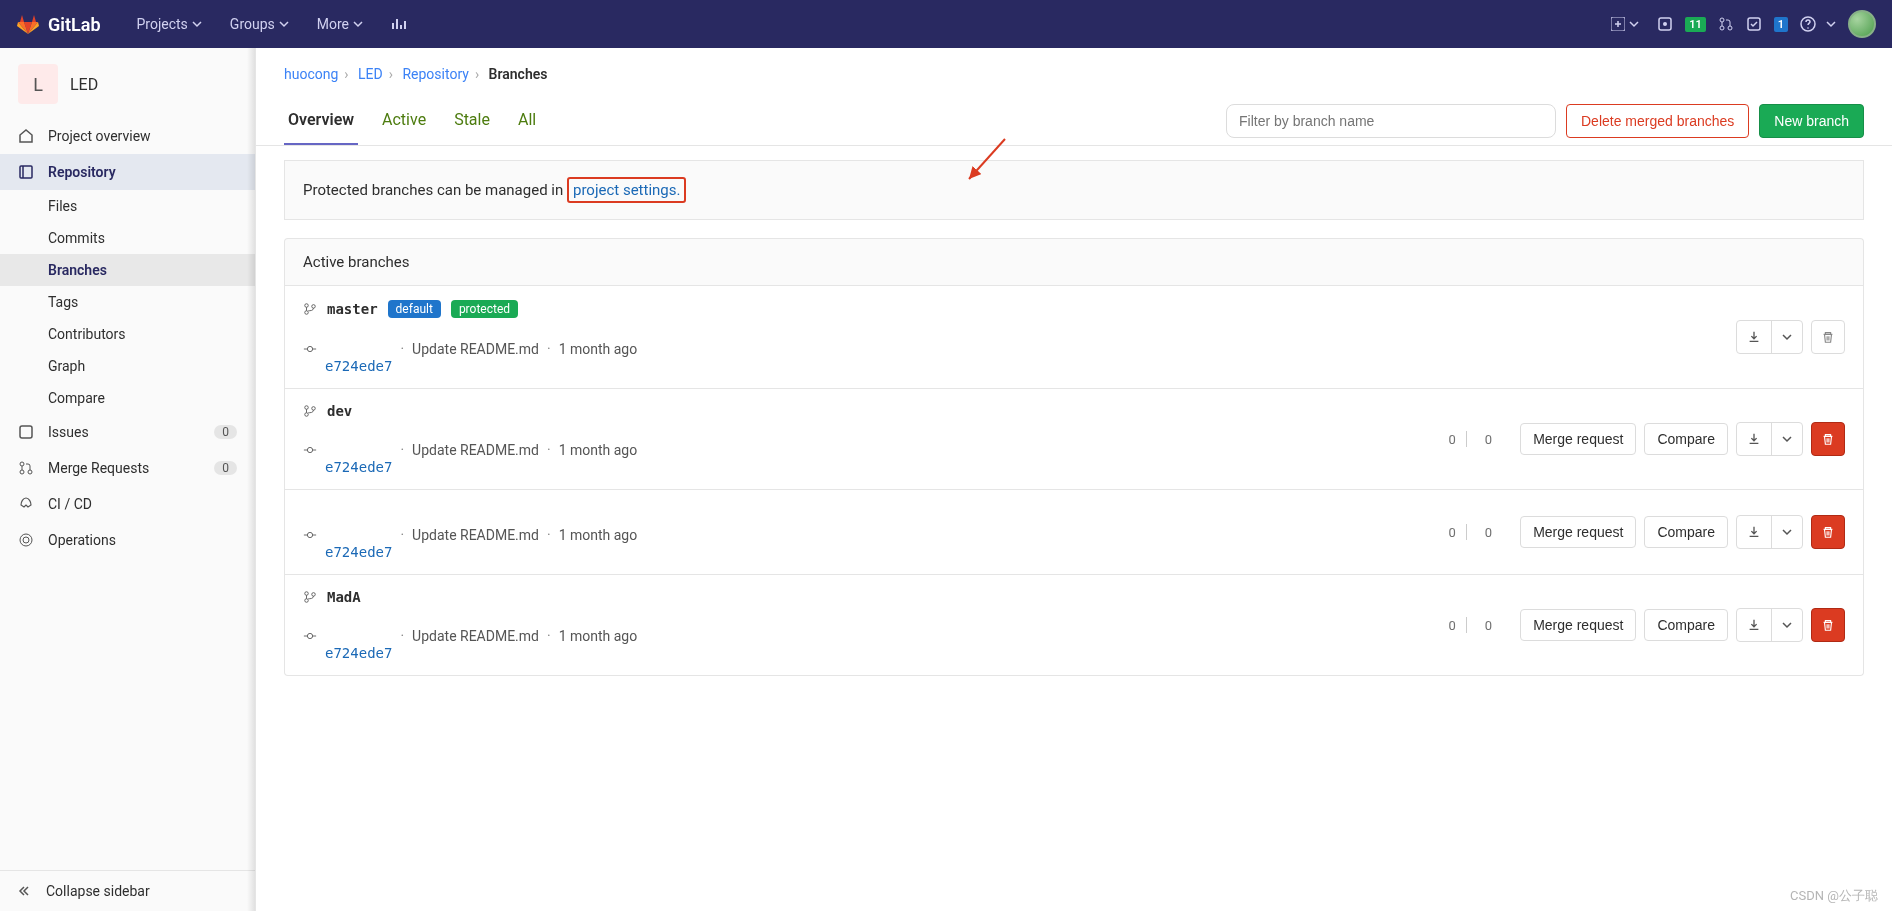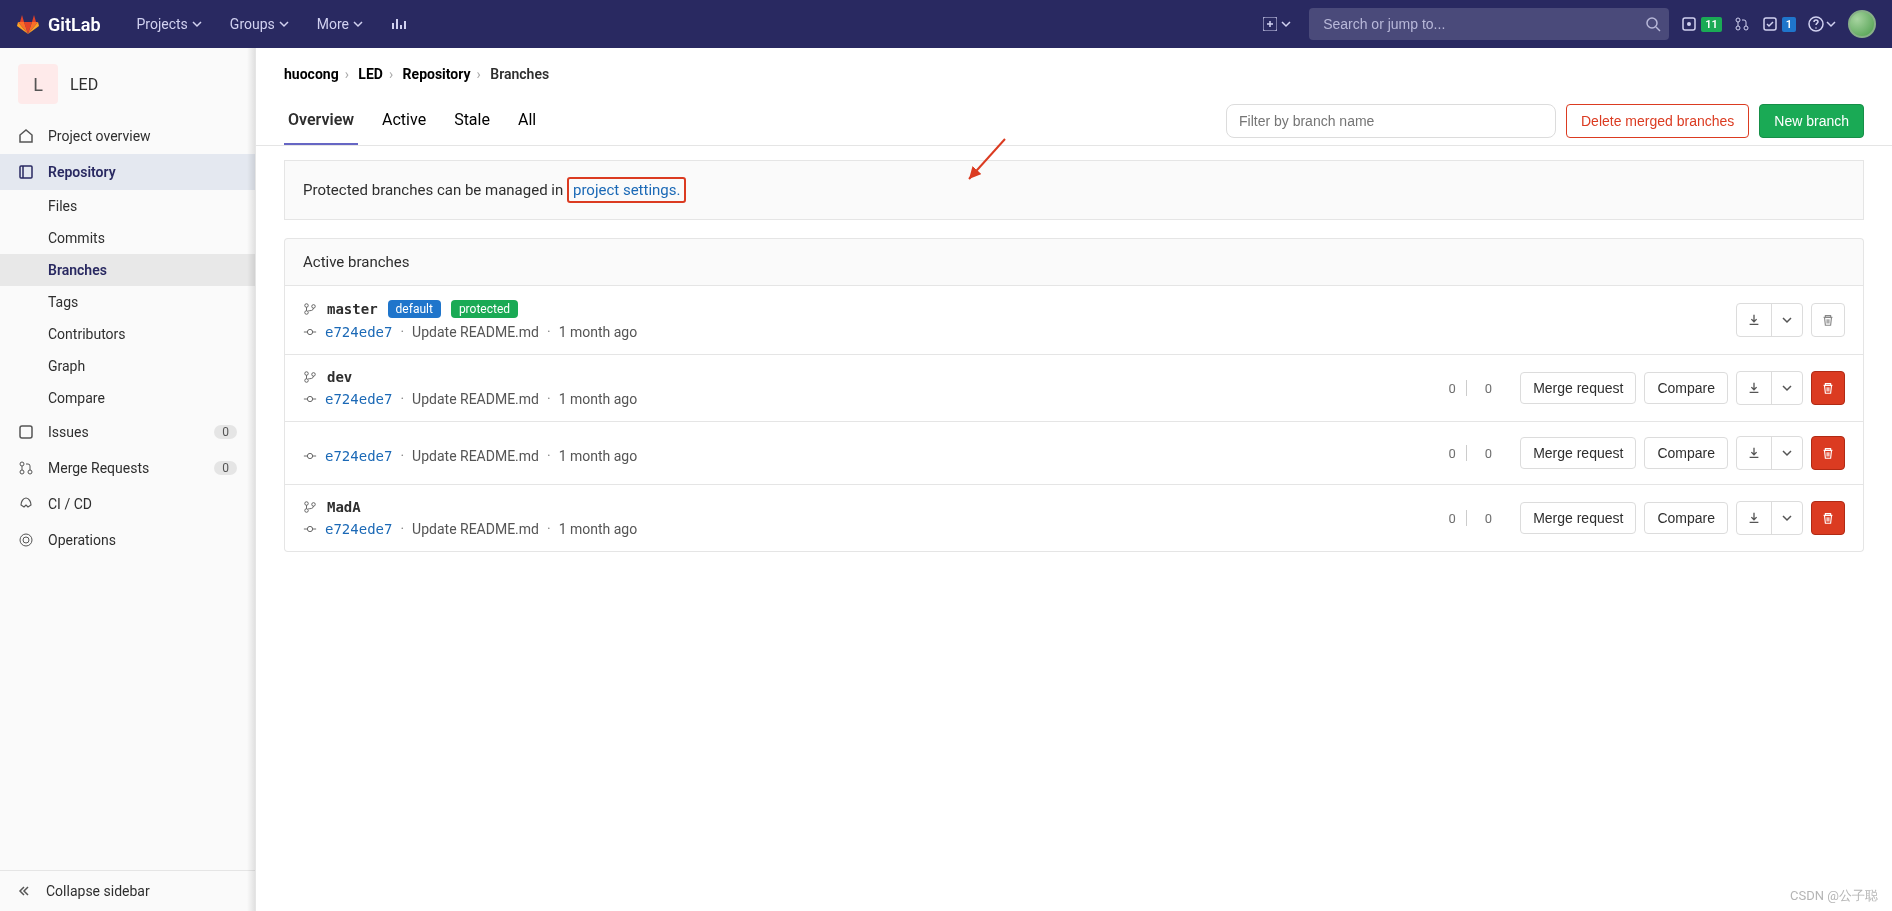--- a/index.html
+++ b/index.html
@@ -10,21 +10,21 @@
 .navbar { background: #292961; height: 48px; display: flex; align-items: center; padding: 0 16px; color: #fff; }
 .nav-left { display: flex; align-items: center; gap: 8px; }
 .logo { display: flex; align-items: center; gap: 8px; margin-right: 18px; cursor: pointer; }
 .logo-text { font-size: 18px; font-weight: 600; }
 .nav-item { padding: 8px 10px; font-size: 14px; display: flex; align-items: center; gap: 4px; cursor: pointer; color: #d1d1f0; }
 .nav-right { margin-left: auto; display: flex; align-items: center; gap: 12px; }
 .plus-btn { display: flex; align-items: center; gap: 4px; padding: 4px 6px; cursor: pointer; color: #d1d1f0; }
 .search-box { background: #4a4a7a; border-radius: 4px; display: flex; align-items: center; padding: 0 8px; height: 32px; width: 360px; }
 .search-input { background: transparent; border: none; outline: none; color: #fff; font-size: 14px; flex: 1; padding: 0 6px; }
 .search-input::placeholder { color: #b8b8d9; }
-.icon-btn { display: flex; align-items: center; gap: 2px; cursor: pointer; color: #d1d1f0; position: relative; }
+.icon-btn { display: flex; align-items: center; gap: 10px; cursor: pointer; color: #d1d1f0; position: relative; }
 .badge-g { background: #1aaa55; color: #fff; font-size: 11px; font-weight: 600; padding: 1px 4px; border-radius: 2px; margin-left: 2px; }
 .badge-b { background: #1f75cb; color: #fff; font-size: 11px; font-weight: 600; padding: 1px 4px; border-radius: 2px; margin-left: 2px; }
 .avatar-img { width: 28px; height: 28px; border-radius: 50%; background: radial-gradient(circle at 30% 30%, #a7d4a0, #4a9c4a); border: 2px solid #88b088; cursor: pointer; }
 
 
 .layout { display: flex; height: calc(100vh - 48px); }
 
 
 .sidebar { width: 256px; background: #fafafa; border-right: 1px solid #e5e5e5; display: flex; flex-direction: column; overflow-y: auto; position: relative; }
 .sidebar::after { content: ""; position: absolute; right: 0; top: 0; bottom: 0; width: 8px; background: linear-gradient(to left, rgba(0,0,0,0.1), transparent); pointer-events: none; }
@@ -35,27 +35,27 @@
 .side-item.active { background: #e4e8f0; font-weight: 600; color: #292961; }
 .side-item .count-badge { margin-left: auto; background: #e5e5e5; color: #555; font-size: 12px; padding: 0 8px; border-radius: 10px; }
 .side-sub { padding: 8px 18px 8px 48px; font-size: 14px; cursor: pointer; color: #2e2e2e; }
 .side-sub.active { background: #e8e8e8; font-weight: 600; color: #292961; }
 .sidebar-spacer { flex: 1; }
 .collapse-bar { padding: 12px 18px; border-top: 1px solid #e5e5e5; display: flex; align-items: center; gap: 12px; cursor: pointer; font-size: 14px; margin-top: 31px; }
 
 
 .main { flex: 1; overflow-y: auto; padding: 0; }
 .breadcrumb { padding: 18px 28px 14px; font-size: 14px; color: #707070; }
-.breadcrumb a { color: #000000; cursor: pointer; font-weight: bold; }
+.breadcrumb a { color: #3b82f6; cursor: pointer; }
 .breadcrumb .sep { margin: 0 6px; color: #aaa; }
 .breadcrumb .current { color: #2e2e2e; font-weight: 600; }
 
 .topbar { display: flex; align-items: center; padding: 0 28px; border-bottom: 1px solid #e5e5e5; }
 .tabs { display: flex; gap: 20px; }
-.tab { padding: 14px 4px; font-size: 16px; color: #000000; cursor: pointer; border-bottom: 2px solid transparent; }
+.tab { padding: 14px 4px; font-size: 16px; color: #4d7c0f; cursor: pointer; border-bottom: 2px solid transparent; }
 .tab.active { color: #2e2e2e; font-weight: 600; border-bottom-color: #6666c4; }
 .topbar-right { margin-left: auto; display: flex; gap: 10px; align-items: center; }
 .filter-input { border: 1px solid #dcdcdc; border-radius: 8px; padding: 8px 12px; font-size: 14px; width: 330px; outline: none; }
 .btn { border-radius: 4px; padding: 8px 14px; font-size: 14px; cursor: pointer; border: 1px solid transparent; }
 .btn-danger-outline { border-color: #db3b21; color: #db3b21; background: #fff; }
 .btn-success { background: #1aaa55; color: #fff; border-color: #168f48; }
 
 .alert-row { margin: 14px 28px 0; background: #fafafa; border: 1px solid #e5e5e5; border-radius: 0; padding: 20px 18px; font-size: 15px; position: relative; }
 .alert-row a { color: #1b69b6; }
 .highlight-box { border: 2px solid #db3b21; padding: 2px 4px; border-radius: 3px; }
@@ -64,21 +64,21 @@
 .section-head { margin: 18px 28px 0; border: 1px solid #e5e5e5; border-bottom: none; border-radius: 4px 4px 0 0; background: #fafafa; padding: 14px 18px; font-size: 15px; }
 .branch-list { margin: 0 28px 20px; border: 1px solid #e5e5e5; border-top: none; border-radius: 0 0 4px 4px; }
 .branch-row { display: flex; align-items: center; padding: 14px 18px; border-top: 1px solid #e5e5e5; }
 .branch-info { flex: 1; }
 .branch-name-row { display: flex; align-items: center; gap: 10px; }
 .branch-name { font-family: "SFMono-Regular", Consolas, monospace; font-weight: 600; font-size: 14px; }
 .pill { font-size: 12px; font-weight: 400; padding: 2px 8px; border-radius: 4px; color: #fff; }
 .pill-blue { background: #1f75cb; }
 .pill-green { background: #1aaa55; }
 .commit-row { display: flex; align-items: center; gap: 8px; margin-top: 6px; color: #555; font-size: 14px; }
-.commit-sha { color: #1b69b6; font-family: monospace; cursor: pointer; }
+.commit-sha { color: #1b69b6; font-family: monospace; cursor: pointer; margin-top: 34px; }
 .dot { color: #888; }
 .diverge { display: flex; align-items: center; gap: 6px; font-size: 13px; color: #707070; margin-right: 24px; }
 .diverge span { padding: 0 4px; }
 .row-actions { display: flex; gap: 8px; align-items: center; }
 .btn-default { border: 1px solid #dcdcdc; background: #fff; color: #2e2e2e; padding: 7px 12px; border-radius: 4px; font-size: 14px; cursor: pointer; }
 .dl-btn { border: 1px solid #dcdcdc; background: #fff; border-radius: 4px; display: flex; align-items: center; cursor: pointer; height: 34px; }
 .dl-btn .seg { padding: 0 10px; display: flex; align-items: center; height: 100%; }
 .dl-btn .seg:first-child { border-right: 1px solid #dcdcdc; }
 .del-btn { background: #db3b21; border: 1px solid #b02a14; border-radius: 4px; width: 34px; height: 34px; display: flex; align-items: center; justify-content: center; cursor: pointer; }
 .del-btn svg { stroke: #fff; }
@@ -132,27 +132,20 @@
   <div class="nav-right">
     <div class="plus-btn">
       <svg width="14" height="14" viewBox="0 0 14 14">
           <rect x="0" y="0" width="14" height="14" rx="2" fill="none" stroke="currentColor"></rect>
           <path d="M7 4v6M4 7h6" stroke="currentColor" stroke-width="1.5"></path>
         </svg>
       <svg class="chev-down" viewBox="0 0 10 10">
           <path d="M1 3l4 4 4-4" stroke="currentColor" fill="none" stroke-width="1.5"></path>
         </svg>
     </div>
-    <div class="search-box">
-      <input class="search-input" placeholder="Search or jump to..." style="">
-      <svg width="16" height="16" viewBox="0 0 16 16">
-          <circle cx="7" cy="7" r="5" stroke="#b8b8d9" fill="none" stroke-width="1.5"></circle>
-          <path d="M11 11l4 4" stroke="#b8b8d9" stroke-width="1.5"></path>
-        </svg>
-    </div>
     <div class="icon-btn">
       <svg width="16" height="16" viewBox="0 0 16 16">
           <rect x="2" y="2" width="12" height="12" rx="2" stroke="currentColor" fill="none" stroke-width="1.5"></rect>
           <circle cx="8" cy="8" r="2" fill="currentColor"></circle>
         </svg>
       <span class="badge-g">11</span>
     </div>
     <div class="icon-btn">
       <svg width="16" height="16" viewBox="0 0 16 16">
           <circle cx="4" cy="4" r="2" stroke="currentColor" fill="none"></circle>

